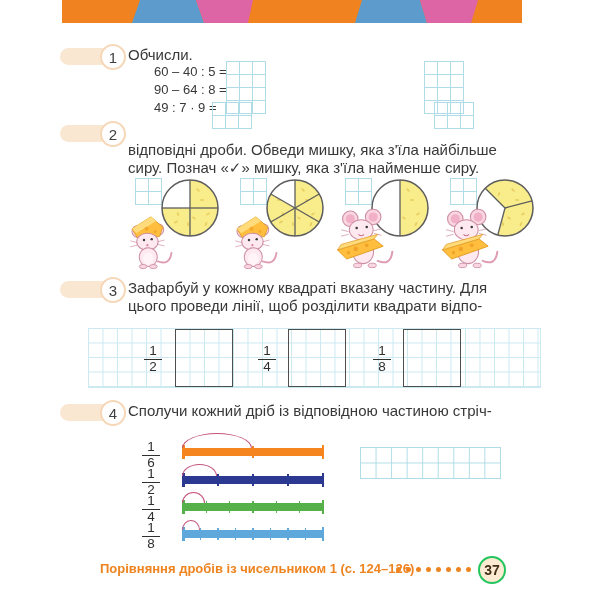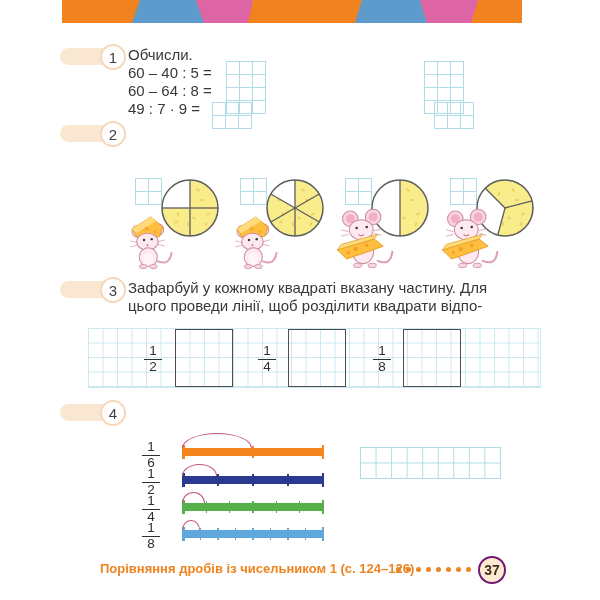--- a/index.html
+++ b/index.html
@@ -4,41 +4,41 @@
 <style>
   html,body{margin:0;padding:0;background:#fff;}
   .page{position:relative;width:600px;height:600px;background:#fff;overflow:hidden;
         font-family:"Liberation Sans",sans-serif;color:#383838;}
   .abs{position:absolute;}
   .pill{position:absolute;left:60px;width:50px;height:17px;background:#FAE7D2;border-radius:9px;}
   .tasknum{position:absolute;left:100px;width:26px;height:26px;border-radius:50%;background:#fff;
            border:2px solid #F6D7B8;display:flex;align-items:center;justify-content:center;
            font-size:15px;color:#3F3F3F;box-sizing:border-box;}
   .tline{position:absolute;left:128px;font-size:15px;line-height:18px;white-space:pre;color:#383838;}
-  .eq{position:absolute;font-size:15px;white-space:pre;color:#383838;}
+  .eq{position:absolute;font-size:13px;white-space:pre;color:#383838;margin-left:26px;}
   .agrid{position:absolute;border:1px solid #AFDCE6;border-top:none;border-left:none;box-sizing:content-box;
          background-image:linear-gradient(#AFDCE6 1px,transparent 1px),linear-gradient(90deg,#AFDCE6 1px,transparent 1px);}
   .gstrip{position:absolute;left:88px;top:328px;width:452px;height:59px;
          background-image:linear-gradient(#CBE9F0 1px,transparent 1px),linear-gradient(90deg,#CBE9F0 1px,transparent 1px);
          background-size:14.5px 14.5px;border-right:1px solid #CBE9F0;border-bottom:1px solid #CBE9F0;}
   .osq{position:absolute;width:58px;height:58px;border:1.5px solid #4E4E4E;box-sizing:border-box;}
   .frac{position:absolute;width:18px;text-align:center;font-size:13.5px;line-height:1.1;color:#2F2F2F;}
   .frac .den{border-top:1.4px solid #2F2F2F;}
   .group{position:absolute;top:176px;width:105px;height:96px;}
   .pie{position:absolute;left:40px;top:2px;}
   .mouse{position:absolute;}
   .ribbon{position:absolute;left:183px;width:140px;height:8px;}
   .rmark{position:absolute;}
   .arc{position:absolute;border:1.5px solid #C4537E;border-bottom:none;
        border-radius:50% 50% 0 0 / 100% 100% 0 0;box-sizing:border-box;}
   .footer-text{position:absolute;left:100px;top:561px;font-size:13px;font-weight:bold;color:#EE8420;white-space:pre;}
   .dots{position:absolute;left:396px;top:567px;display:flex;gap:5px;}
   .dot{width:5px;height:5px;border-radius:50%;background:#EE8420;display:inline-block;}
   .pagenum{position:absolute;left:478px;top:556px;width:28px;height:28px;border-radius:50%;
-           background:#FCEAD2;border:2px solid #701a75;box-sizing:border-box;display:flex;
+           background:#FCEAD2;border:2px solid #22c55e;box-sizing:border-box;display:flex;
            align-items:center;justify-content:center;font-size:14px;font-weight:bold;color:#42301A;}
 </style>
 </head>
 <body>
 
 <div class="page">
 
   <svg class="abs" style="left:62px;top:0" width="460" height="23">
     <rect x="0" y="0" width="460" height="23" fill="#F0831F"></rect>
     <polygon points="78,0 134,0 142,23 70,23" fill="#5C9BCB"></polygon>
@@ -90,29 +90,31 @@
         <ellipse cx="28" cy="65" rx="4.5" ry="2.4" fill="#F9D6E0" stroke="#CE8FA5" stroke-width="1"></ellipse>
         <ellipse cx="44" cy="65" rx="4.5" ry="2.4" fill="#F9D6E0" stroke="#CE8FA5" stroke-width="1"></ellipse>
       </symbol>
     </defs>
   </svg>
 
   <div class="pill" style="top:48px"></div>
   <div class="tasknum" style="top:44px">1</div>
   <div class="tline" style="top:46px">Обчисли.</div>
   <div class="eq" style="left:128px;top:64px">60 – 40 : 5 =</div>
-  <div class="eq" style="left:128px;top:82px">60 – 64 : 8 =</div>
+  <div class="eq" style="left:128px;top:82px">90 – 64 : 8 =</div>
   <div class="eq" style="left:128px;top:100px">49 : 7 · 9 =</div>
   <div class="agrid" style="left:226px;top:61px;width:39px;height:52px;background-size:13px 13px"></div>
   <div class="agrid" style="left:212px;top:102px;width:39px;height:26px;background-size:13px 13px"></div>
   <div class="agrid" style="left:424px;top:61px;width:39px;height:52px;background-size:13px 13px"></div>
   <div class="agrid" style="left:434px;top:102px;width:39px;height:26px;background-size:13px 13px"></div>
 
   <div class="pill" style="top:125px"></div>
   <div class="tasknum" style="top:121px">2</div>
+  <div class="tline" style="top:141px">відповідні дроби. Обведи мишку, яка з'їла найбільше</div>
+  <div class="tline" style="top:159px">сиру. Познач «✓» мишку, яка з'їла найменше сиру.</div>
 
   <div class="group" style="left:120px">
     <div class="agrid" style="left:15px;top:2px;width:26px;height:26px;background-size:13px 13px"></div>
     <svg class="pie" width="60" height="60" viewBox="0 0 60 60">
         <circle cx="30" cy="30" r="28" fill="#F9EC8B"></circle>
         <ellipse cx="42" cy="22" rx="2.1" ry="1" fill="#E8D063" transform="rotate(0 42 22)"></ellipse>
         <ellipse cx="34" cy="40" rx="2.1" ry="1" fill="#E8D063" transform="rotate(37 34 40)"></ellipse>
         <ellipse cx="18" cy="36" rx="2.1" ry="1" fill="#E8D063" transform="rotate(74 18 36)"></ellipse>
         <ellipse cx="24" cy="16" rx="2.1" ry="1" fill="#E8D063" transform="rotate(111 24 16)"></ellipse>
         <ellipse cx="48" cy="36" rx="2.1" ry="1" fill="#E8D063" transform="rotate(148 48 36)"></ellipse>
@@ -223,20 +225,21 @@
   </div>
   <div class="osq" style="left:288px;top:329px"></div>
   <div class="frac" style="left:373px;top:344px">
     <div class="num">1</div>
     <div class="den">8</div>
   </div>
   <div class="osq" style="left:403px;top:329px"></div>
 
   <div class="pill" style="top:404px"></div>
   <div class="tasknum" style="top:400px">4</div>
+  <div class="tline" style="top:402px">Сполучи кожний дріб із відповідною частиною стріч-</div>
   <div class="frac" style="left:142px;top:440px">
     <div class="num">1</div>
     <div class="den">6</div>
   </div>
   <div class="frac" style="left:142px;top:467px">
     <div class="num">1</div>
     <div class="den">2</div>
   </div>
   <div class="frac" style="left:142px;top:494px">
     <div class="num">1</div>

